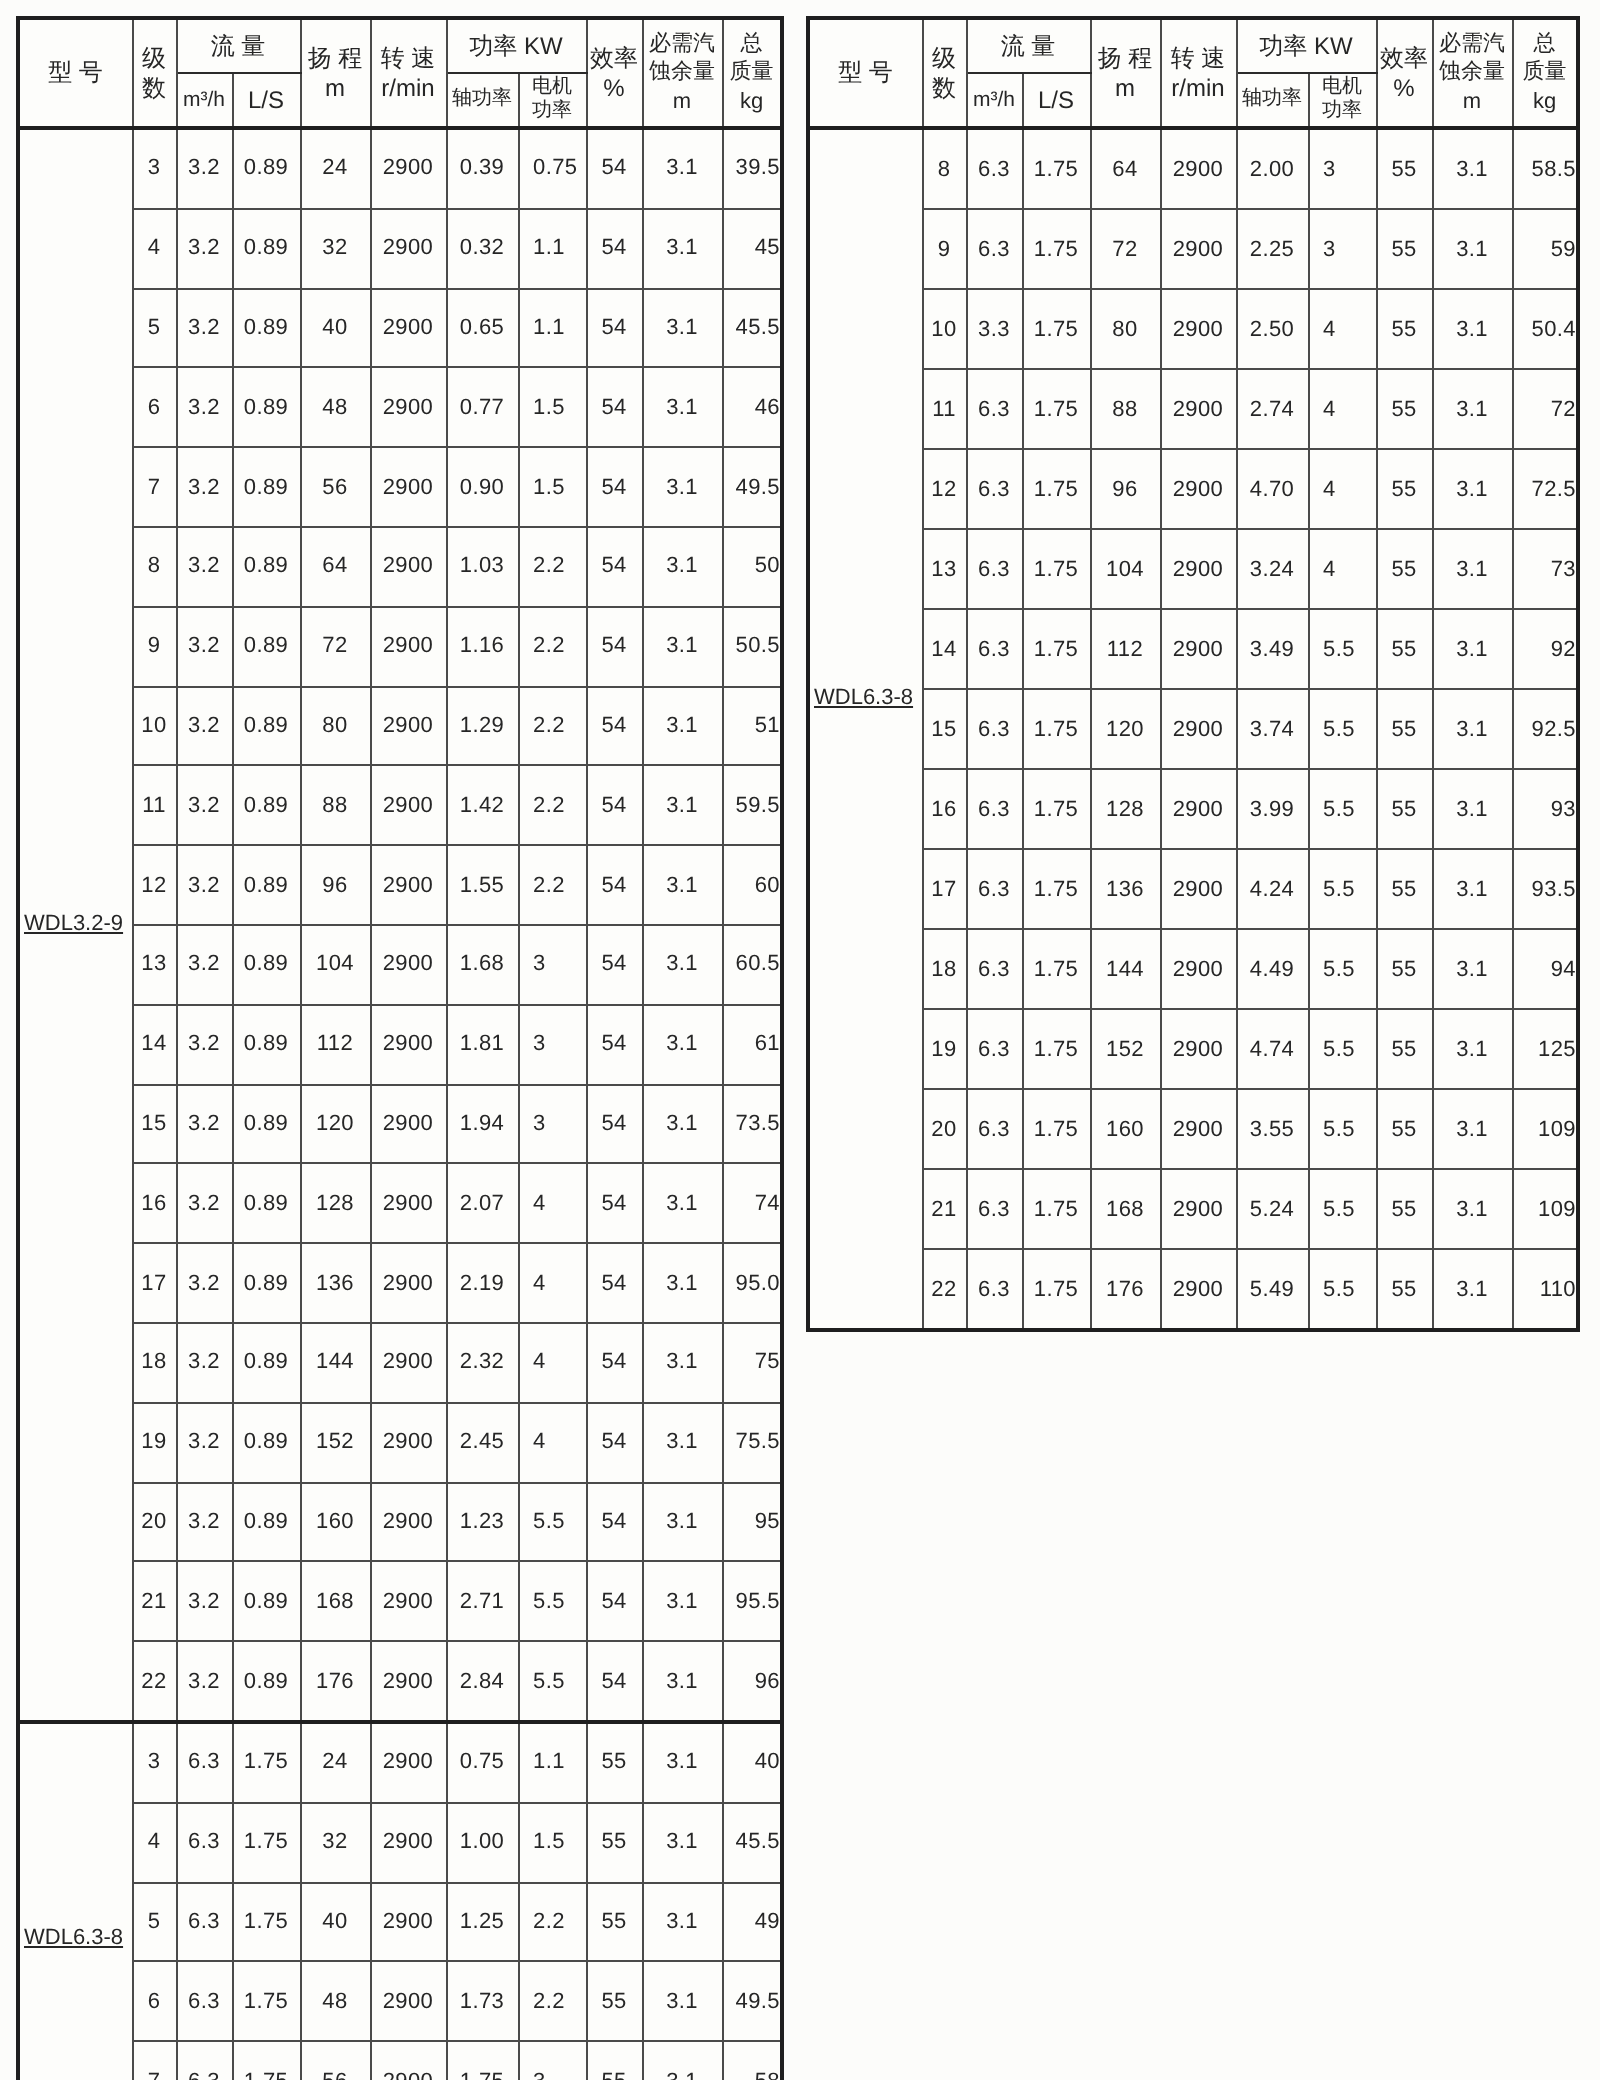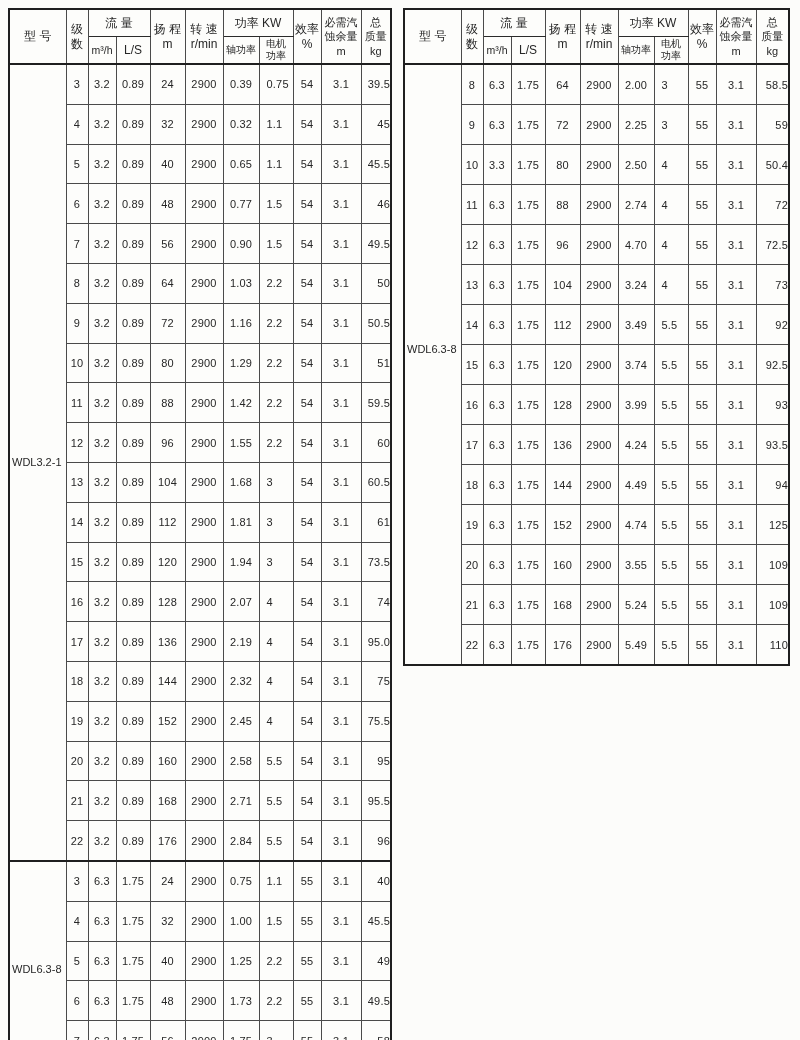--- a/index.html
+++ b/index.html
@@ -50,21 +50,21 @@
 
   .spec td.c6 { text-align:left; padding-left:7px; }   
   .spec td.c9 { text-align:right; padding-left:4px; }   
 
   .spec td.model-cell {
     text-align:left;
     padding-left:2px;
     font-size:11px;
     letter-spacing:0;
   }
-  .spec td.model-cell span { position:relative; display:inline-block; white-space:nowrap; }
+  .spec td.model-cell span { position:relative; display:inline-block; white-space:nowrap;text-decoration:underline; }
 
   .spec tr.section-start > td { border-top:2px solid #1f1f1f; }
 
   
   col.w-model {width:57px} col.w-stage {width:22px} col.w-m3h {width:28px}
   col.w-ls {width:34px} col.w-head {width:35px} col.w-speed {width:38px}
   col.w-shaft {width:36px} col.w-motor {width:34px} col.w-eff {width:28px}
   col.w-npsh {width:40px} col.w-mass {width:auto}
 </style>
 </head>
@@ -108,21 +108,21 @@
       <tr>
         <th class="m3h">m³/h</th>
         <th>L/S</th>
         <th class="small">轴功率</th>
         <th class="small">电机
 功率</th>
       </tr>
     </thead>
     <tbody>
         <tr>
-          <td class="model-cell" rowspan="20"><span>WDL3.2-1</span></td>
+          <td class="model-cell" rowspan="20"><span>WDL3.2-9</span></td>
           <td class="c0">3</td>
           <td class="c1">3.2</td>
           <td class="c2">0.89</td>
           <td class="c3">24</td>
           <td class="c4">2900</td>
           <td class="c5">0.39</td>
           <td class="c6">0.75</td>
           <td class="c7">54</td>
           <td class="c8">3.1</td>
           <td class="c9">39.5</td>
@@ -318,21 +318,21 @@
           <td class="c7">54</td>
           <td class="c8">3.1</td>
           <td class="c9">75.5</td>
         </tr>
         <tr>
           <td class="c0">20</td>
           <td class="c1">3.2</td>
           <td class="c2">0.89</td>
           <td class="c3">160</td>
           <td class="c4">2900</td>
-          <td class="c5">2.58</td>
+          <td class="c5">1.23</td>
           <td class="c6">5.5</td>
           <td class="c7">54</td>
           <td class="c8">3.1</td>
           <td class="c9">95</td>
         </tr>
         <tr>
           <td class="c0">21</td>
           <td class="c1">3.2</td>
           <td class="c2">0.89</td>
           <td class="c3">168</td>

